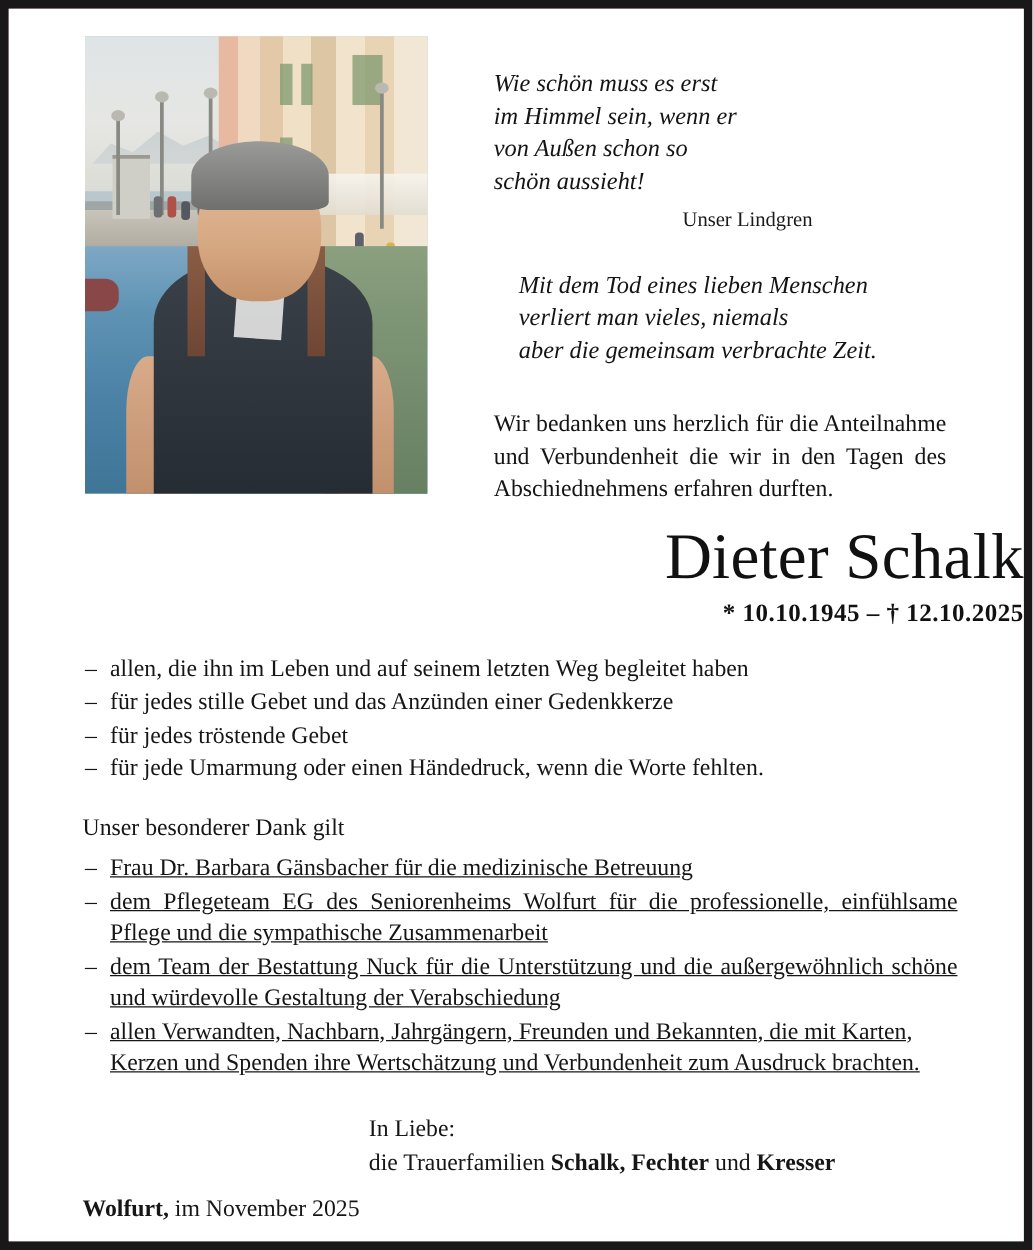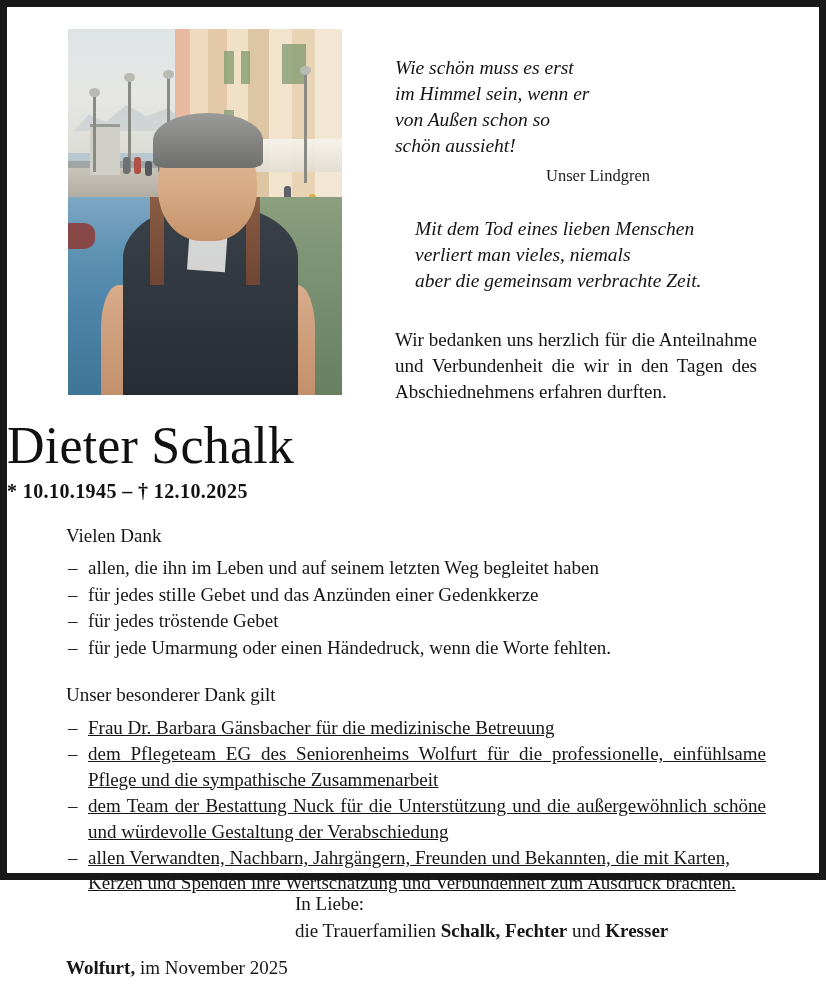--- a/index.html
+++ b/index.html
@@ -12,21 +12,21 @@
     height: 1000px;
     font-family: "Liberation Serif", "DejaVu Serif", serif;
     color: #1a1a1a;
     overflow: hidden;
   }
 
   
   .notice-frame {
     position: relative;
     width: 826px;
-    height: 880px;
+    height: 1000px;
     box-sizing: border-box;
     border: 7px solid #181818;
     background: #f9a8d4;
   }
   .notice-inner {
     position: relative;
     width: 100%;
     height: 100%;
     background: #ffffff;
     box-sizing: border-box;
@@ -194,21 +194,21 @@
     text-justify: inter-word;
     color: #141414;
   }
 
   
   .name-block {
     position: absolute;
     left: 0;
     top: 412px;
     width: 812px;
-    text-align: left;
+    text-align: right;
   }
   .deceased-name {
     font-size: 52px;
     line-height: 1.04;
     letter-spacing: .2px;
     color: #111111;
   }
   .life-dates {
     margin-top: 7px;
     font-size: 20px;
@@ -337,21 +337,20 @@
       </div>
     </div>
 
     <div class="name-block">
       <div class="deceased-name">Dieter Schalk</div>
       <div class="life-dates">* 10.10.1945 – † 12.10.2025</div>
     </div>
 
     <div class="body-text">
 
-      <div class="section-heading">Vielen Dank</div>
       <ul class="dash-list">
         <li>
           <span class="dash-mark">–</span>
           <span class="li-text">allen, die ihn im Leben und auf seinem letzten Weg begleitet haben</span>
         </li>
         <li>
           <span class="dash-mark">–</span>
           <span class="li-text">für jedes stille Gebet und das Anzünden einer Gedenkkerze</span>
         </li>
         <li>

